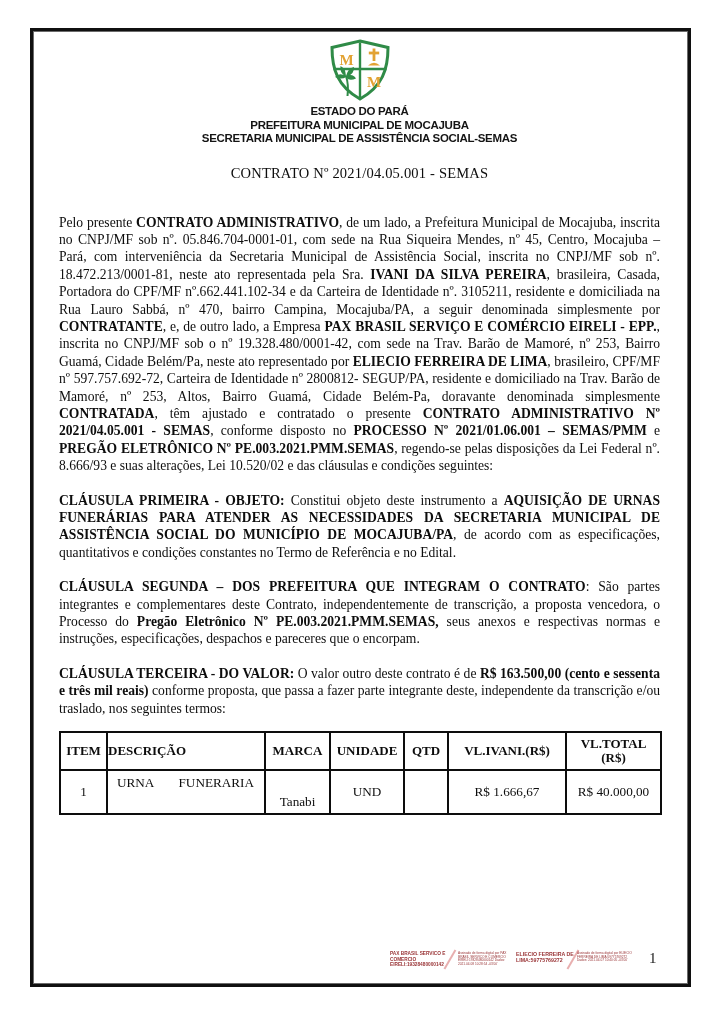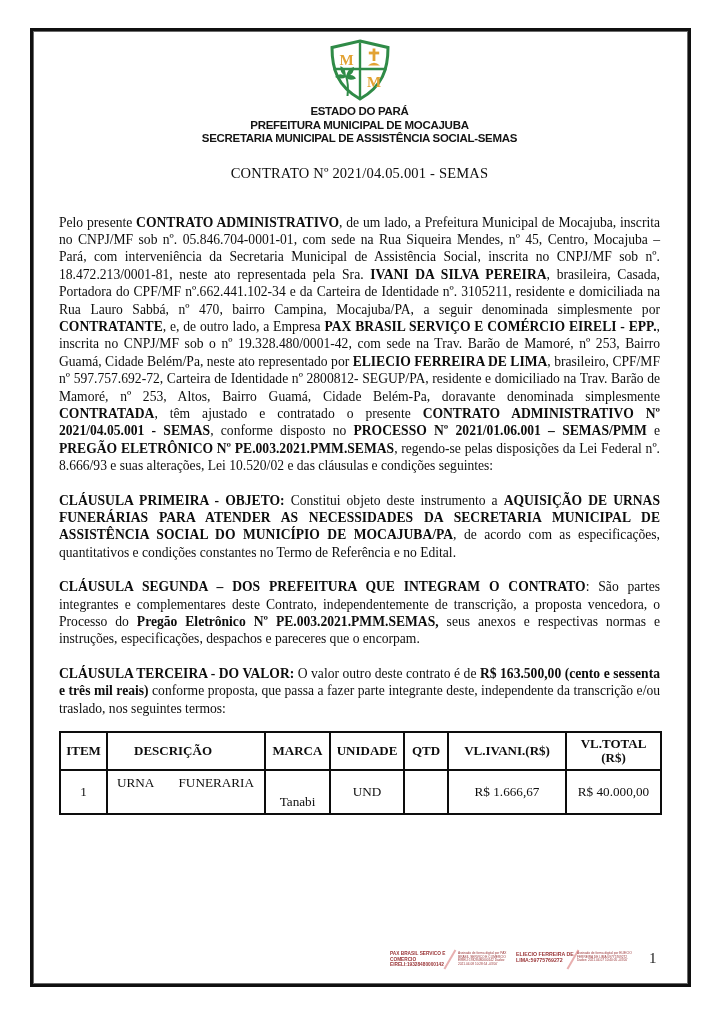--- a/index.html
+++ b/index.html
@@ -116,21 +116,21 @@
           <col style="width:158px">
           <col style="width:65px">
         <col style="width:74px">
           <col style="width:44px">
           <col style="width:118px">
           <col style="width:95px">
       </colgroup>
       <thead>
         <tr>
           <th>ITEM</th>
-          <th style="text-align:left; padding-left:26px;">DESCRIÇÃO</th>
+          <th style="text-align:left; padding-left:0;">DESCRIÇÃO</th>
           <th>MARCA</th>
           <th>UNIDADE</th>
           <th>QTD</th>
           <th>VL.IVANI.(R$)</th>
           <th>VL.TOTAL (R$)</th>
         </tr>
       </thead>
       <tbody>
         <tr>
           <td>1</td>

